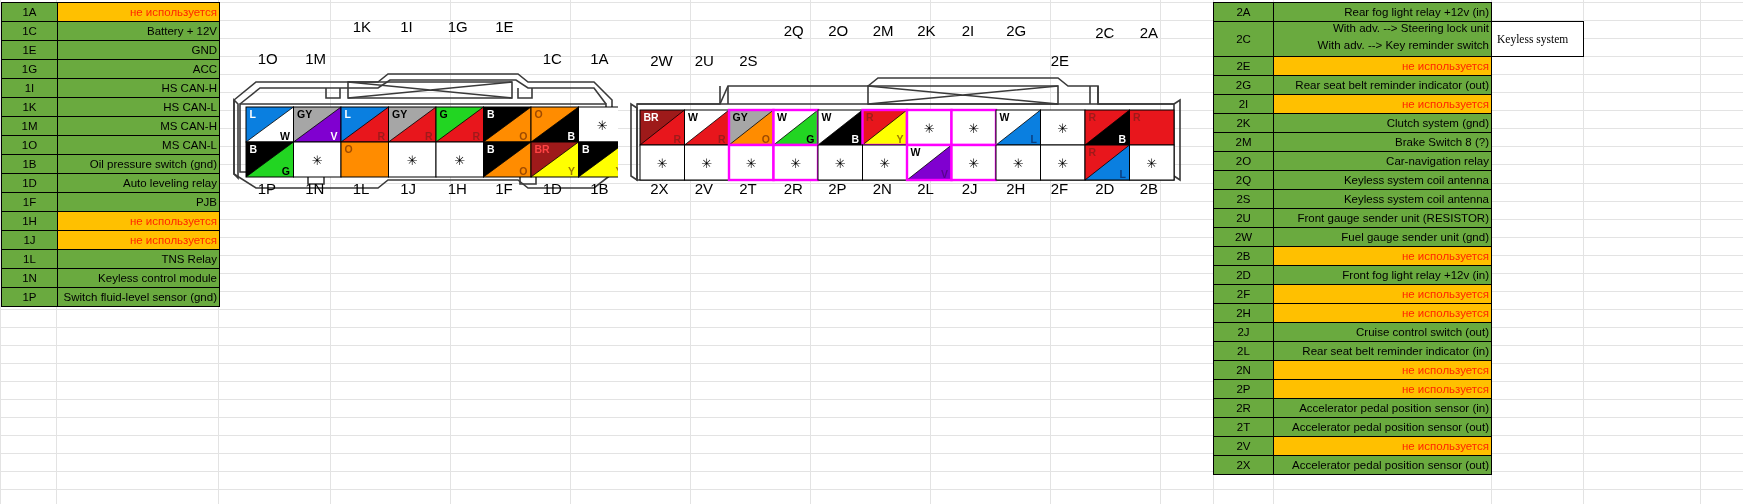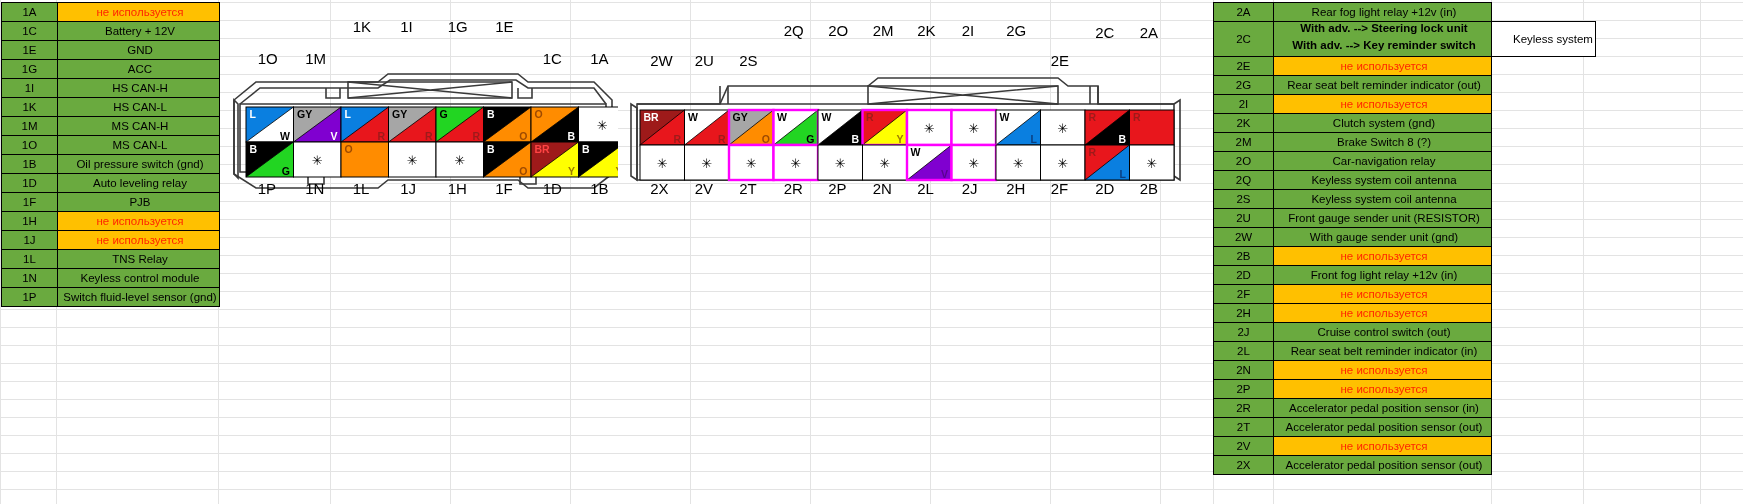--- a/index.html
+++ b/index.html
@@ -19,24 +19,24 @@
     border:1px solid #000;
     font-size:11.5px;
     line-height:1.1;
     padding:0 2px;
     height:18px;
     background:#6aaa3f;
     white-space:nowrap;
     overflow:hidden;
   }
   .pin-table td.code{text-align:center;font-size:11.5px;}
-  .pin-table td.desc{text-align:center;padding-left:5px;}
+  .pin-table td.desc{text-align:right;padding-left:5px;}
   .pin-table td.unused{background:#ffc000;color:#ff2600;}
-  .pin-table td.note{background:#fff;border:1px solid #000;text-align:left;padding-left:21px;}
-  .two-line{line-height:1.15;font-weight:bold;}
+  .pin-table td.note{background:#fff;border:1px solid #000;text-align:left;padding-left:5px;font-family:Liberation Serif, serif;}
+  .two-line{line-height:1.15;}
   .two-line div{height:17px;}
 
   #table-left{left:1px;top:2px;}
   #table-left col.c1{width:56px;}
   #table-left col.c2{width:162px;}
 
   #table-right{left:1213px;top:2px;}
   #table-right col.c1{width:60px;}
   #table-right col.c2{width:218px;}
   #table-right col.c3{width:92px;}
@@ -224,21 +224,21 @@
       <tr>
         <td class="code">2S</td>
         <td class="desc">Keyless system coil antenna</td>
       </tr>
       <tr>
         <td class="code">2U</td>
         <td class="desc">Front gauge sender unit (RESISTOR)</td>
       </tr>
       <tr>
         <td class="code">2W</td>
-        <td class="desc">With gauge sender unit (gnd)</td>
+        <td class="desc">Fuel gauge sender unit (gnd)</td>
       </tr>
       <tr>
         <td class="code">2B</td>
         <td class="desc unused">не используется</td>
       </tr>
       <tr>
         <td class="code">2D</td>
         <td class="desc">Front fog light relay +12v (in)</td>
       </tr>
       <tr>

